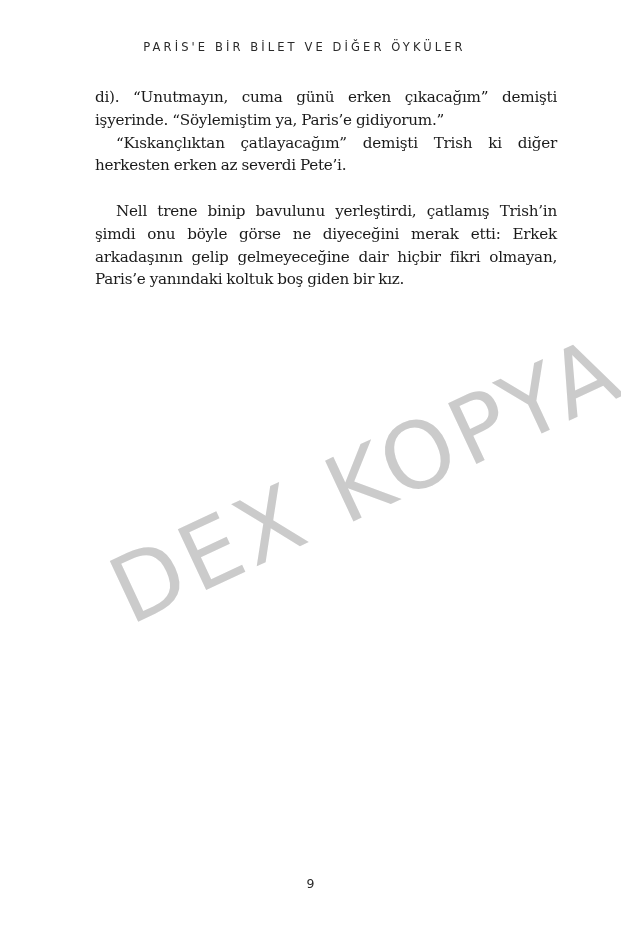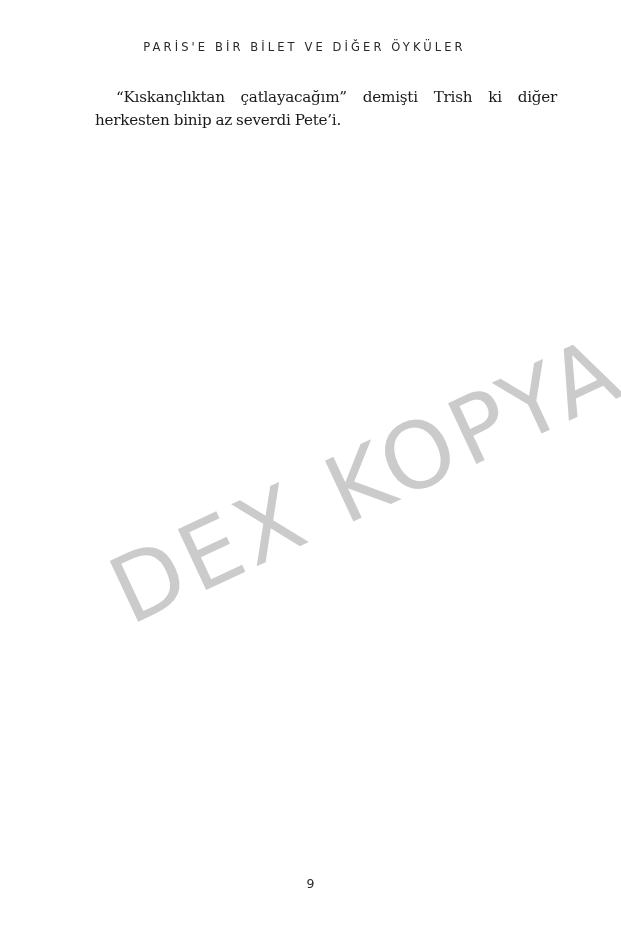--- a/index.html
+++ b/index.html
@@ -78,20 +78,22 @@
     }
   </style>
 </head>
 <body>
 
 <div>
 
   <div class="running-header">PARİS'E BİR BİLET VE DİĞER ÖYKÜLER</div>
 
   <div class="text-block">
-    <p class="indent">“Kıskançlıktan çatlayacağım” demişti Trish ki diğer herkesten binip az severdi Pete’i.</p>
+    <p>di). “Unutmayın, cuma günü erken çıkacağım” demişti işyerinde. “Söylemiştim ya, Paris’e gidiyorum.”</p>
+    <p class="indent">“Kıskançlıktan çatlayacağım” demişti Trish ki diğer herkesten erken az severdi Pete’i.</p>
+    <p class="indent gap">Nell trene binip bavulunu yerleştirdi, çatlamış Trish’in şimdi onu böyle görse ne diyeceğini merak etti: Erkek arkadaşının gelip gelmeyeceğine dair hiçbir fikri olmayan, Paris’e yanındaki koltuk boş giden bir kız.</p>
   </div>
 
   <div class="watermark">DEX KOPYA</div>
 
   <div class="page-number">9</div>
 
 </div>
 
 </body></html>

